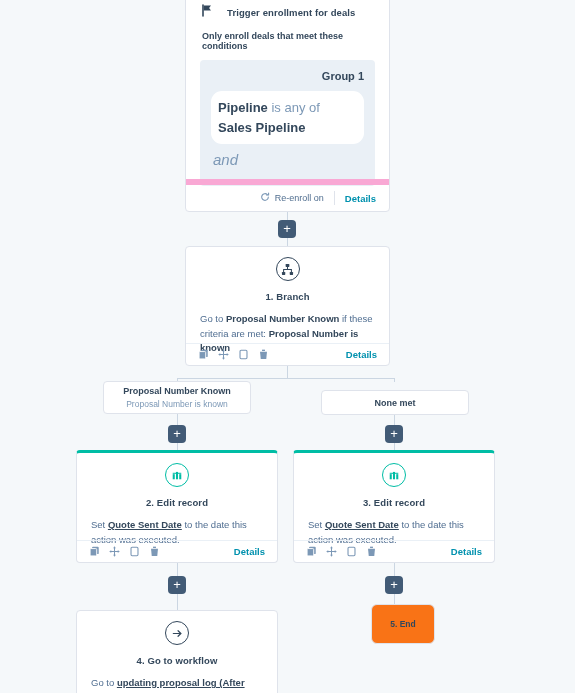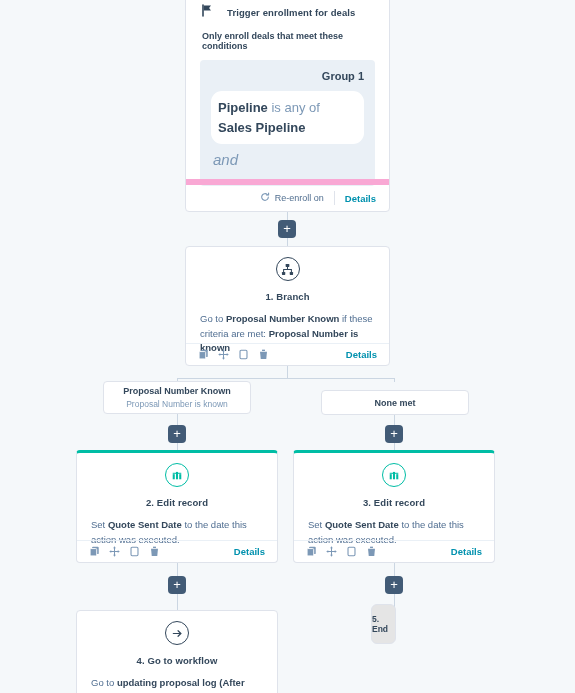--- a/index.html
+++ b/index.html
@@ -167,39 +167,39 @@
     justify-content: center;
     text-align: center;
   }
   .chip-title { font-size: 9px; font-weight: bold; color: #33475b; }
   .chip-sub { font-size: 8.5px; color: #7c98b6; margin-top: 3px; }
 
   
   #end-node {
     position: absolute;
     left: 371px; top: 604px;
-    width: 25px; height: 40px;
-    background: #e5e5e5;
+    width: 64px; height: 40px;
+    background: #f97316;
     border: 1px solid #dfe3eb;
     border-radius: 6px;
     display: flex; align-items: center; justify-content: center;
     font-size: 8.5px; font-weight: bold; color: #33475b;
     box-sizing: border-box;
   }
 
   
   .icon-circle {
     width: 22px; height: 22px;
     border-radius: 50%;
     border: 1.4px solid #33475b;
     display: flex; align-items: center; justify-content: center;
     flex: 0 0 22px;
   }
   .icon-circle.teal { border-color: #00bda5; }
-  .link-teal { color: #0091ae; font-weight: bold; }
+  .link-teal { color: #0091ae; font-weight: bold; text-decoration: underline; }
   .foot-ico { display: inline-flex; }
 </style>
 </head>
 <body>
 
 <div class="canvas">
 
   <div class="line v" style="left:287px; top:212px; height:34px;"></div>
   <div class="line v" style="left:287px; top:366px; height:12px;"></div>
   <div class="line h" style="left:177px; top:378px; width:218px;"></div>

